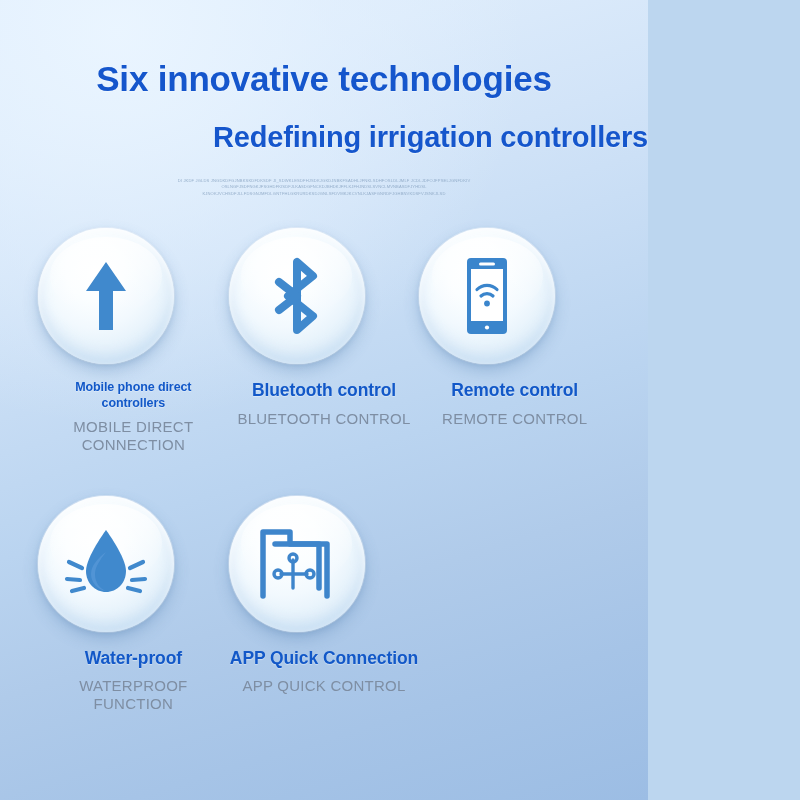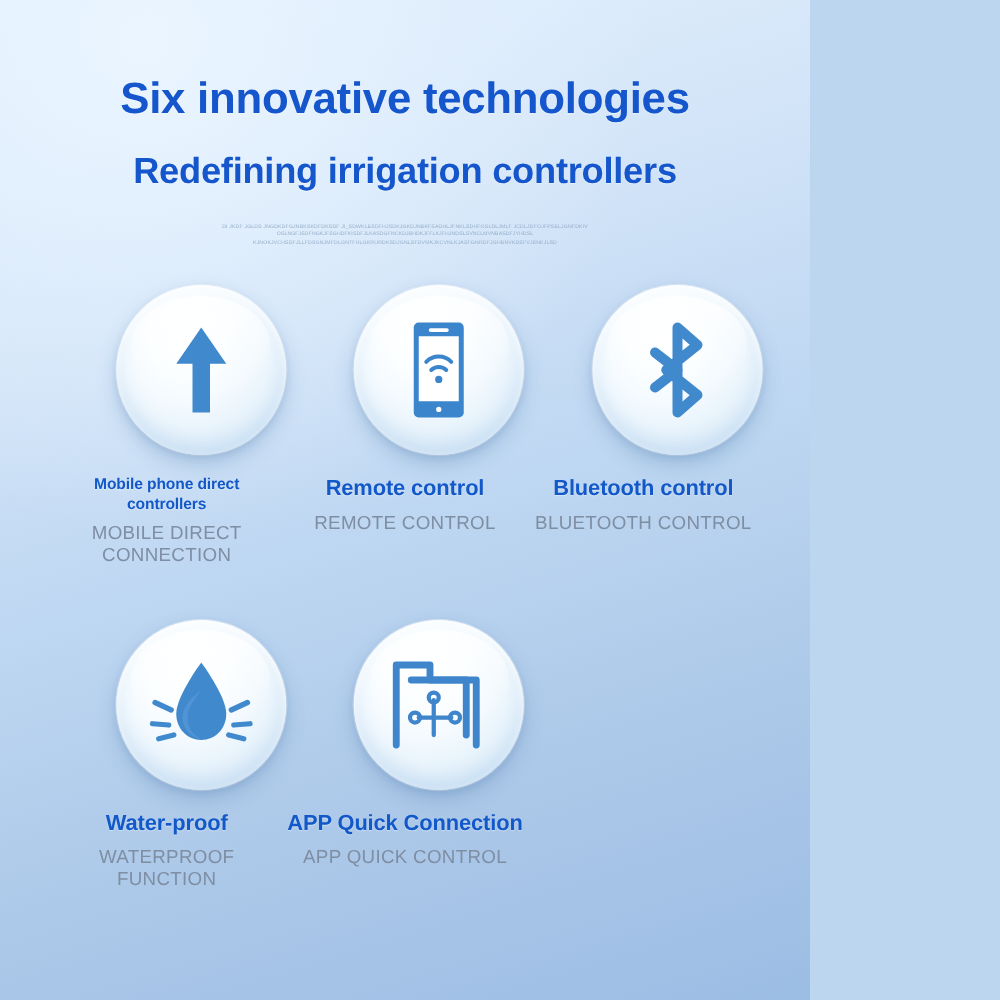--- a/index.html
+++ b/index.html
@@ -48,20 +48,21 @@
     text-shadow: 0 1px 1px rgba(255,255,255,0.45);
   }
   .title-sub {
     margin-top: 21px;
     font-size: 29px;
     font-weight: bold;
     color: #1556cc;
     letter-spacing: -0.2px;
     line-height: 1.18;
     text-shadow: 0 1px 1px rgba(255,255,255,0.45);
+    text-align: right;
   }
 
   .filler {
     margin: 23px auto 0 auto;
     width: 356px;
     text-align: center;
     color: #8fa9c6;
     font-size: 4.1px;
     line-height: 1.62;
     letter-spacing: 0.15px;
@@ -78,21 +79,21 @@
     display: grid;
     grid-template-columns: repeat(3, 1fr);
     grid-template-rows: repeat(2, auto);
     row-gap: 42px;
     padding: 0 38px;
   }
 
   .feature {
     display: flex;
     flex-direction: column;
-    align-items: flex-end;
+    align-items: flex-start;
   }
 
   .bubble {
     position: relative;
     width: 136px;
     height: 136px;
     border-radius: 50%;
     background:
       radial-gradient(circle at 42% 32%, #ffffff 0%, #fbfeff 24%, #f2f9fe 46%, #e6f2fb 64%, #d8eaf8 80%, #cde2f4 92%, #c6ddf1 100%);
     box-shadow:
@@ -176,48 +177,48 @@
         <div class="label-main small">
           <span>Mobile phone direct</span><br>
           <span>controllers</span>
         </div>
         <div class="label-sub">MOBILE DIRECT CONNECTION</div>
       </div>
     </div>
 
     <div class="feature">
       <div class="bubble">
+        <svg width="62" height="84" viewBox="0 0 62 84">
+          <path d="M22 42 L47 22 L31 8 L31 76 L47 62 L22 42" fill="none" stroke="#4089cd" stroke-width="8" stroke-linejoin="round" stroke-linecap="round"></path>
+          <path d="M13 28 L31 42 L13 56" fill="none" stroke="#4089cd" stroke-width="8" stroke-linejoin="round" stroke-linecap="round"></path>
+        </svg>
+      </div>
+      <div class="labels">
+        <div class="label-main">Bluetooth control</div>
+        <div class="label-sub">BLUETOOTH CONTROL</div>
+      </div>
+    </div>
+
+    <div class="feature">
+      <div class="bubble">
         <svg width="60" height="82" viewBox="0 0 60 82">
           <rect x="10" y="3" width="40" height="76" rx="4" ry="4" fill="#3a85cc"></rect>
           <rect x="14" y="14" width="32" height="52" fill="#ffffff"></rect>
           <rect x="22" y="7.5" width="16" height="3" rx="1.5" fill="#ffffff"></rect>
           <circle cx="30" cy="72.5" r="2.1" fill="#ffffff"></circle>
           <g fill="none" stroke="#3a85cc" stroke-width="3.2" stroke-linecap="round">
             <path d="M20 34.5 A14 14 0 0 1 40 34.5"></path>
             <path d="M24 41 A8.6 8.6 0 0 1 36 41"></path>
           </g>
           <circle cx="30" cy="48.5" r="2.9" fill="#3a85cc"></circle>
         </svg>
       </div>
       <div class="labels">
         <div class="label-main">Remote control</div>
         <div class="label-sub">REMOTE CONTROL</div>
-      </div>
-    </div>
-
-    <div class="feature">
-      <div class="bubble">
-        <svg width="62" height="84" viewBox="0 0 62 84">
-          <path d="M22 42 L47 22 L31 8 L31 76 L47 62 L22 42" fill="none" stroke="#4089cd" stroke-width="8" stroke-linejoin="round" stroke-linecap="round"></path>
-          <path d="M13 28 L31 42 L13 56" fill="none" stroke="#4089cd" stroke-width="8" stroke-linejoin="round" stroke-linecap="round"></path>
-        </svg>
-      </div>
-      <div class="labels">
-        <div class="label-main">Bluetooth control</div>
-        <div class="label-sub">BLUETOOTH CONTROL</div>
       </div>
     </div>
 
     <div class="feature">
       <div class="bubble">
         <svg width="92" height="80" viewBox="0 0 92 80">
           <path d="M46 6 C46 6 66 33 66 47 C66 59 57 68 46 68 C35 68 26 59 26 47 C26 33 46 6 46 6 Z" fill="#4089cd"></path>
           <path d="M46 28 C40 36 35 43 35 50 C35 58 39 64 46 67 C38 66 31 59 31 50 C31 42 38 34 46 28 Z" fill="#5b9ad8" opacity="0.65"></path>
           <g stroke="#4089cd" stroke-width="4.2" stroke-linecap="round" fill="none">
             <path d="M22 44 L9 38"></path>

